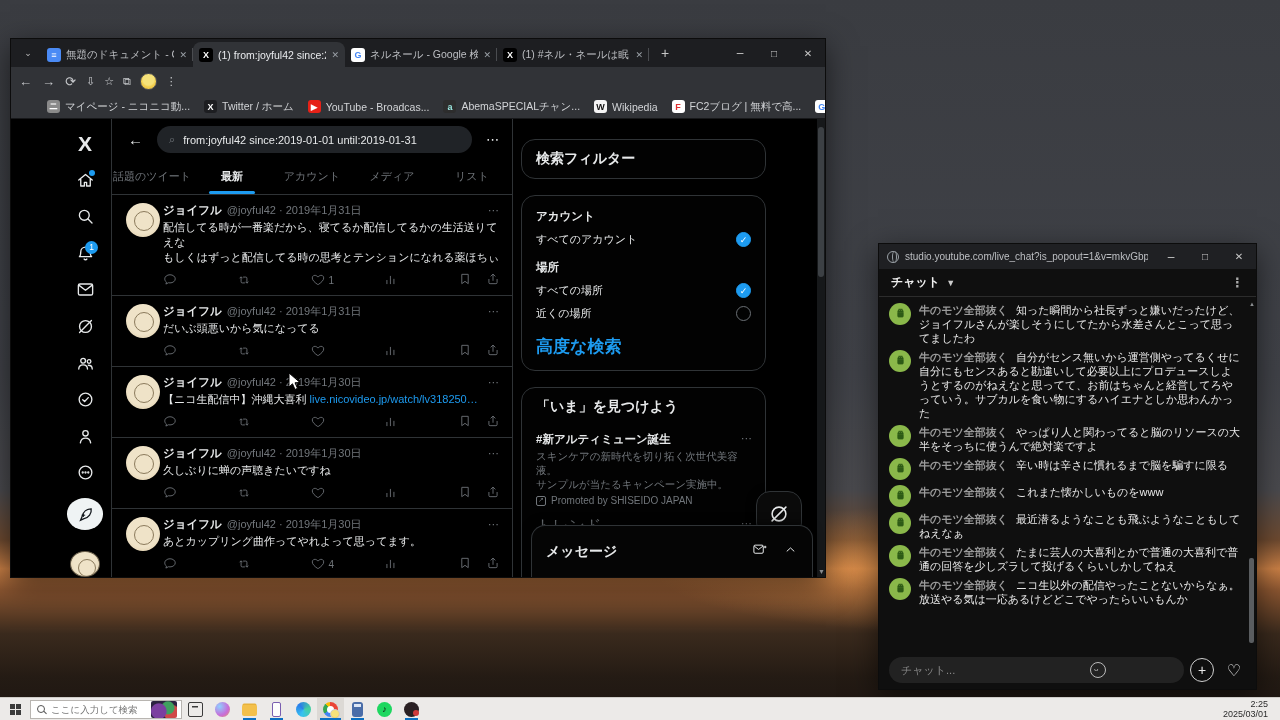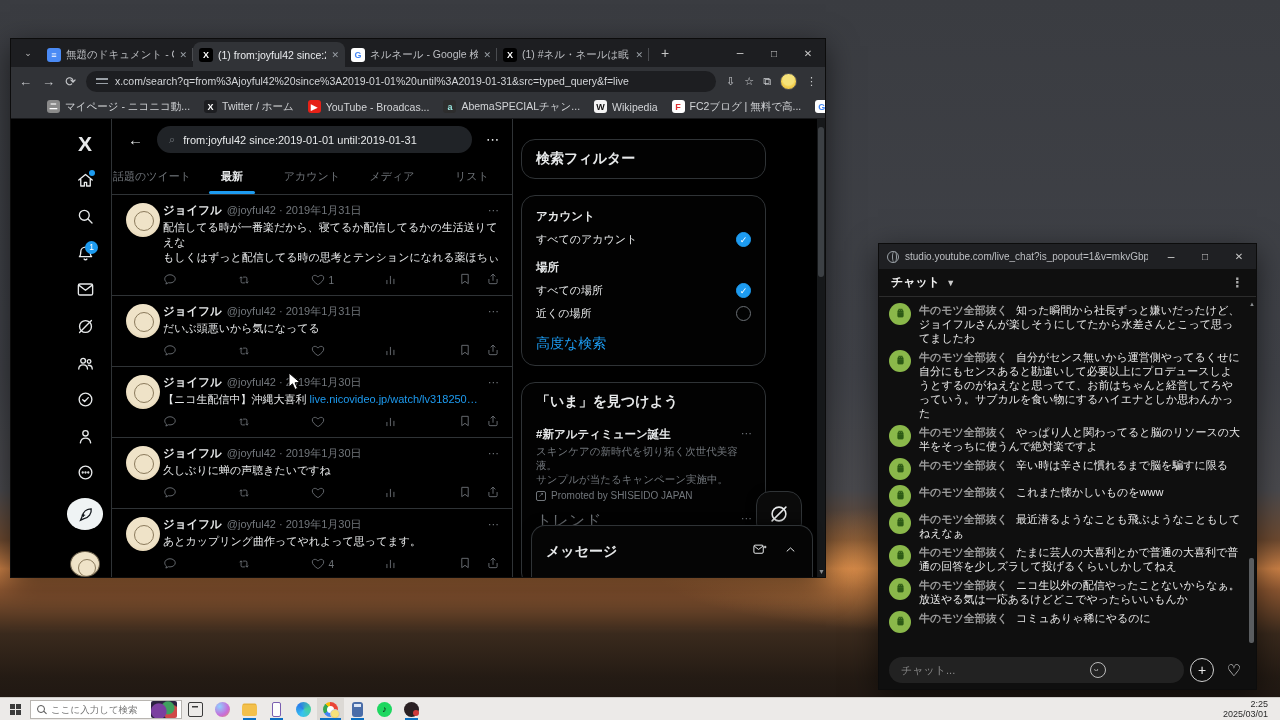--- a/index.html
+++ b/index.html
@@ -92,21 +92,21 @@
   .tw-act.endgroup { width:auto; margin-left:auto; gap:14px; }
 
   .xright { position:absolute; left:510px; top:0; width:245px; height:100%; }
   .xcard { border:1px solid #2f3336; border-radius:14px; background:#020202; }
   .xcard-title { font-size:14px; font-weight:bold; padding:10px 14px; }
   .f-row { display:flex; align-items:center; padding:4px 14px; font-size:11px; }
   .f-row.heading { font-weight:bold; font-size:11.5px; padding-top:9px; }
   .f-row .radio { margin-left:auto; width:15px; height:15px; border-radius:50%; border:1.5px solid #6a6f74; }
   .f-row .radio.checked { background:#1d9bf0; border-color:#1d9bf0; position:relative; }
   .f-row .radio.checked::after { content:"✓"; position:absolute; inset:0; color:#fff; font-size:9px; display:flex; align-items:center; justify-content:center; }
-  .adv-link { display:block; padding:10px 14px 12px; color:#1d9bf0; font-size:14px; text-decoration:none; }
+  .adv-link { display:block; padding:10px 14px 12px; color:#1d9bf0; font-size:17px; text-decoration:none;font-weight:bold; }
 
   .trend { padding:5px 14px; position:relative; }
   .trend-cat { color:#71767b; font-size:16px; }
   .trend-title { font-weight:bold; font-size:11.5px; margin-top:1px; }
   .trend-desc { color:#71767b; font-size:10.5px; line-height:14px; margin-top:2px; white-space:pre-wrap; }
   .trend-promo { display:flex; align-items:center; gap:5px; color:#71767b; font-size:10px; margin-top:4px; }
   .promo-ic { width:10px; height:10px; border:1px solid #71767b; border-radius:2px; position:relative; }
   .promo-ic::after{content:"↗"; position:absolute; inset:-1px 0 0 1px; font-size:7px; color:#71767b;}
   .trend-more { position:absolute; right:12px; top:6px; color:#71767b; letter-spacing:1px; font-size:11px; }
 
@@ -231,24 +231,20 @@
     <div class="winbtns" style="height:28px;">
       <span class="winbtn min"></span>
       <span class="winbtn max"></span>
       <span class="winbtn close"></span>
     </div>
   </div>
   <div class="toolbar">
     <span class="navic">←</span>
     <span class="navic">→</span>
     <span class="navic">⟳</span>
-    <div class="omnibox">
-      <span class="tuneic"></span>
-      <span>x.com/search?q=from%3Ajoyful42%20since%3A2019-01-01%20until%3A2019-01-31&amp;src=typed_query&amp;f=live</span>
-    </div>
     <div class="tb-right">
       <span>⇩</span>
       <span>☆</span>
       <span>⧉</span>
       <span class="avatar-chip"></span>
       <span>⋮</span>
     </div>
   </div>
   <div class="bookmarks">
     <span class="appsgrid"></span>
@@ -771,30 +767,20 @@
         <div class="chat-row">
           <span class="chat-avatar">
             <svg viewBox="0 0 24 24">
               <path d="M7 10h10v7a1.5 1.5 0 0 1-1.5 1.5h-7A1.5 1.5 0 0 1 7 17v-7Zm0-1a5 5 0 0 1 10 0H7Zm1.5-4.5 1-1.6m6 1.6-1-1.6" stroke="#2e5b16" stroke-width="1.4"></path>
               <circle cx="10" cy="6.8" r=".7" fill="#8ab84a"></circle>
               <circle cx="14" cy="6.8" r=".7" fill="#8ab84a"></circle>
             </svg>
           </span>
           <div class="chat-body"><span class="chat-author">牛のモツ全部抜く</span><span>ニコ生以外の配信やったことないからなぁ。放送やる気は一応あるけどどこでやったらいいもんか</span></div>
         </div>
-        <div class="chat-row">
-          <span class="chat-avatar">
-            <svg viewBox="0 0 24 24">
-              <path d="M7 10h10v7a1.5 1.5 0 0 1-1.5 1.5h-7A1.5 1.5 0 0 1 7 17v-7Zm0-1a5 5 0 0 1 10 0H7Zm1.5-4.5 1-1.6m6 1.6-1-1.6" stroke="#2e5b16" stroke-width="1.4"></path>
-              <circle cx="10" cy="6.8" r=".7" fill="#8ab84a"></circle>
-              <circle cx="14" cy="6.8" r=".7" fill="#8ab84a"></circle>
-            </svg>
-          </span>
-          <div class="chat-body"><span class="chat-author">牛のモツ全部抜く</span><span>コミュありゃ稀にやるのに</span></div>
-        </div>
       </div>
     <div class="chatscroll">
       <span class="up"></span>
       <span class="chatthumb"></span>
     </div>
   </div>
   <div class="chatinput">
     <input class="chatfield" placeholder="チャット..." style="">
     <span class="emoji-ic"></span>
     <span class="roundbtn plus">+</span>

